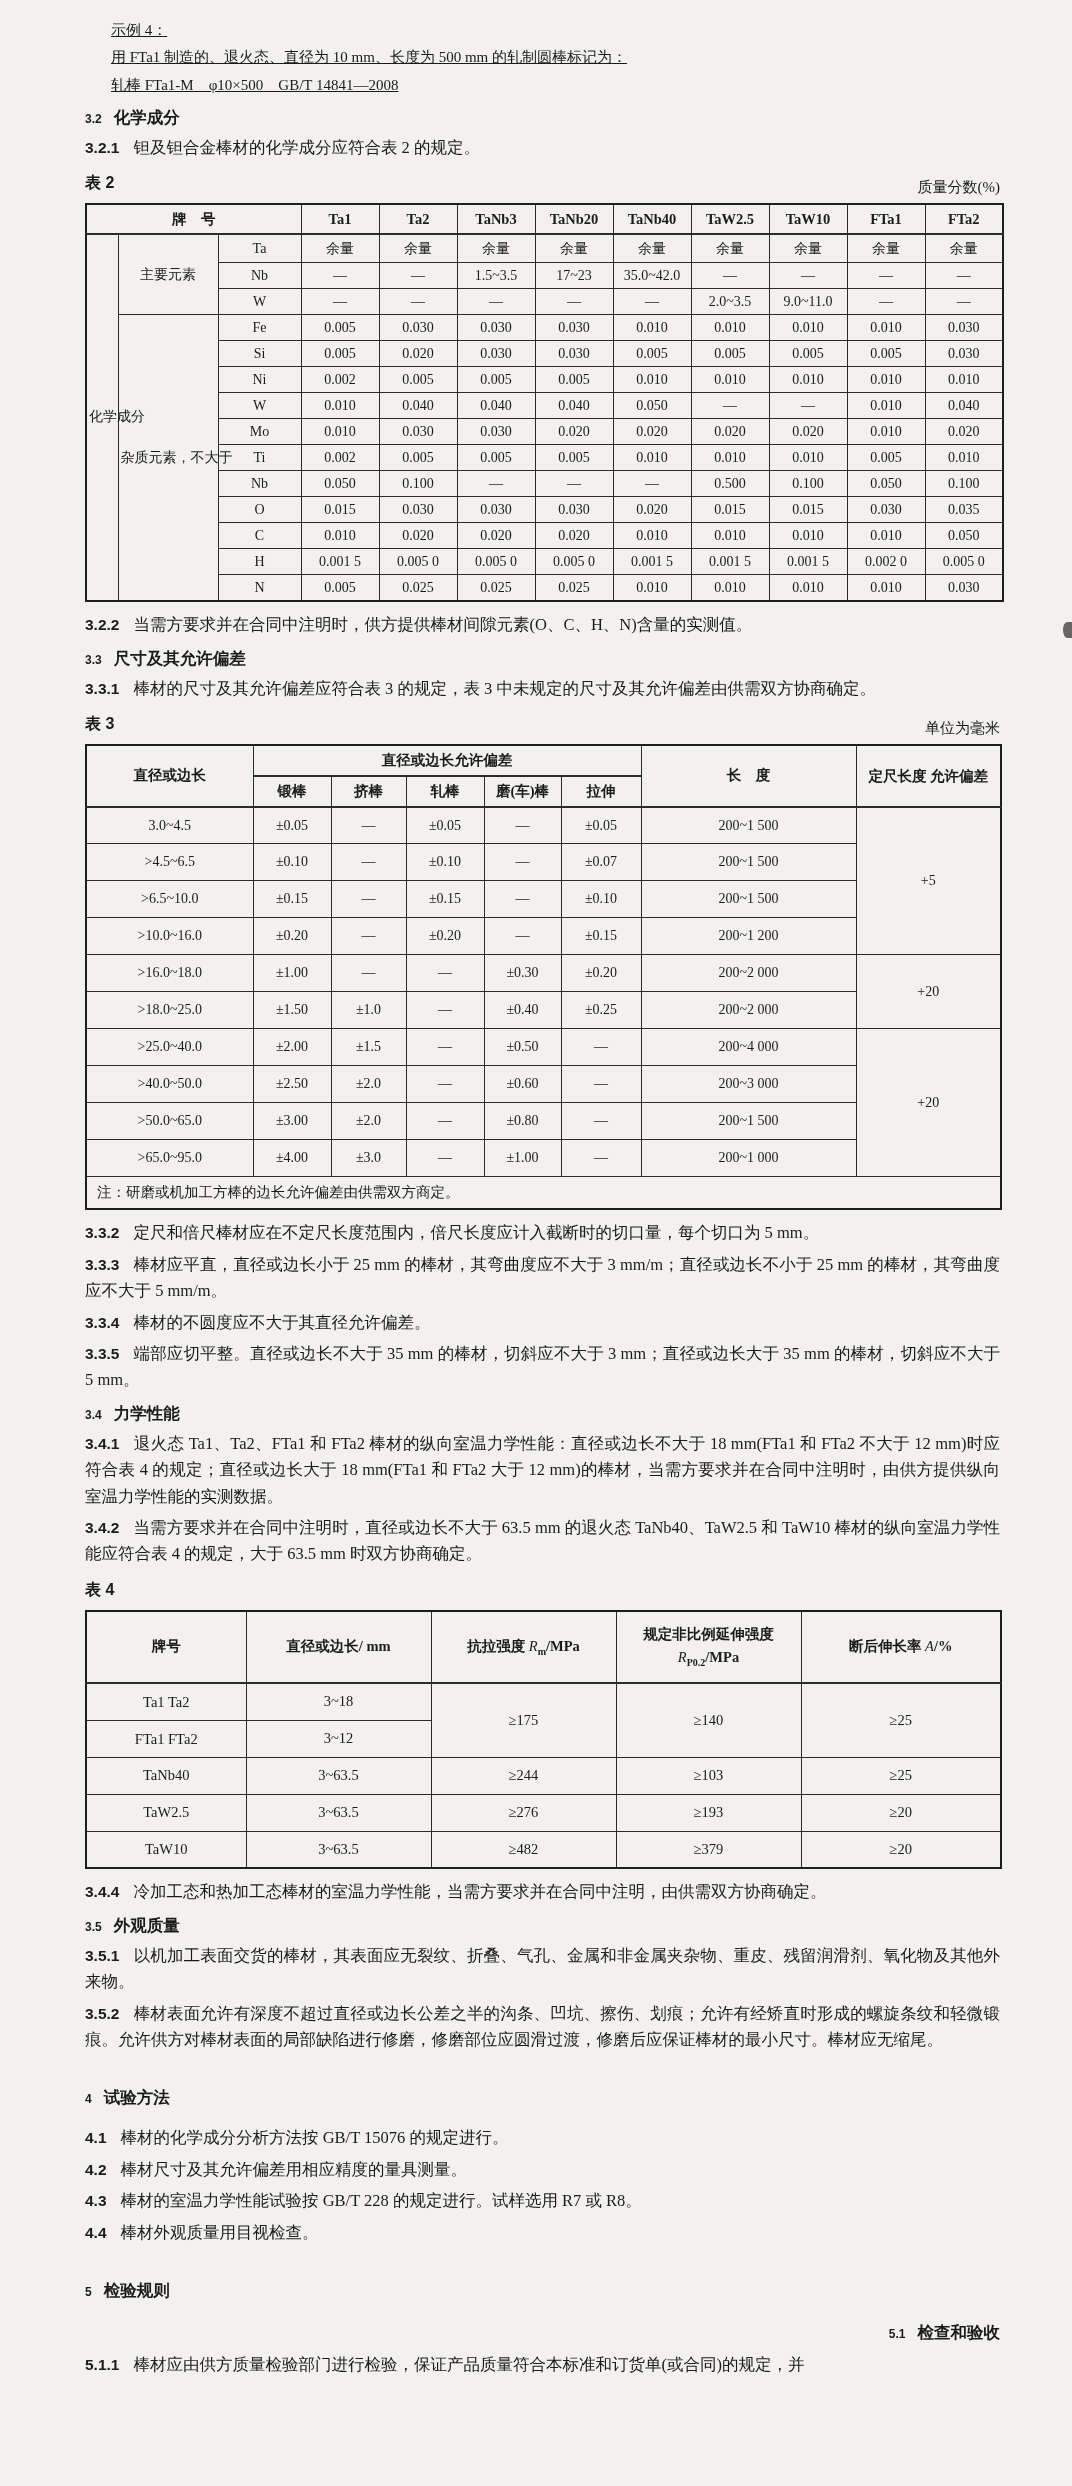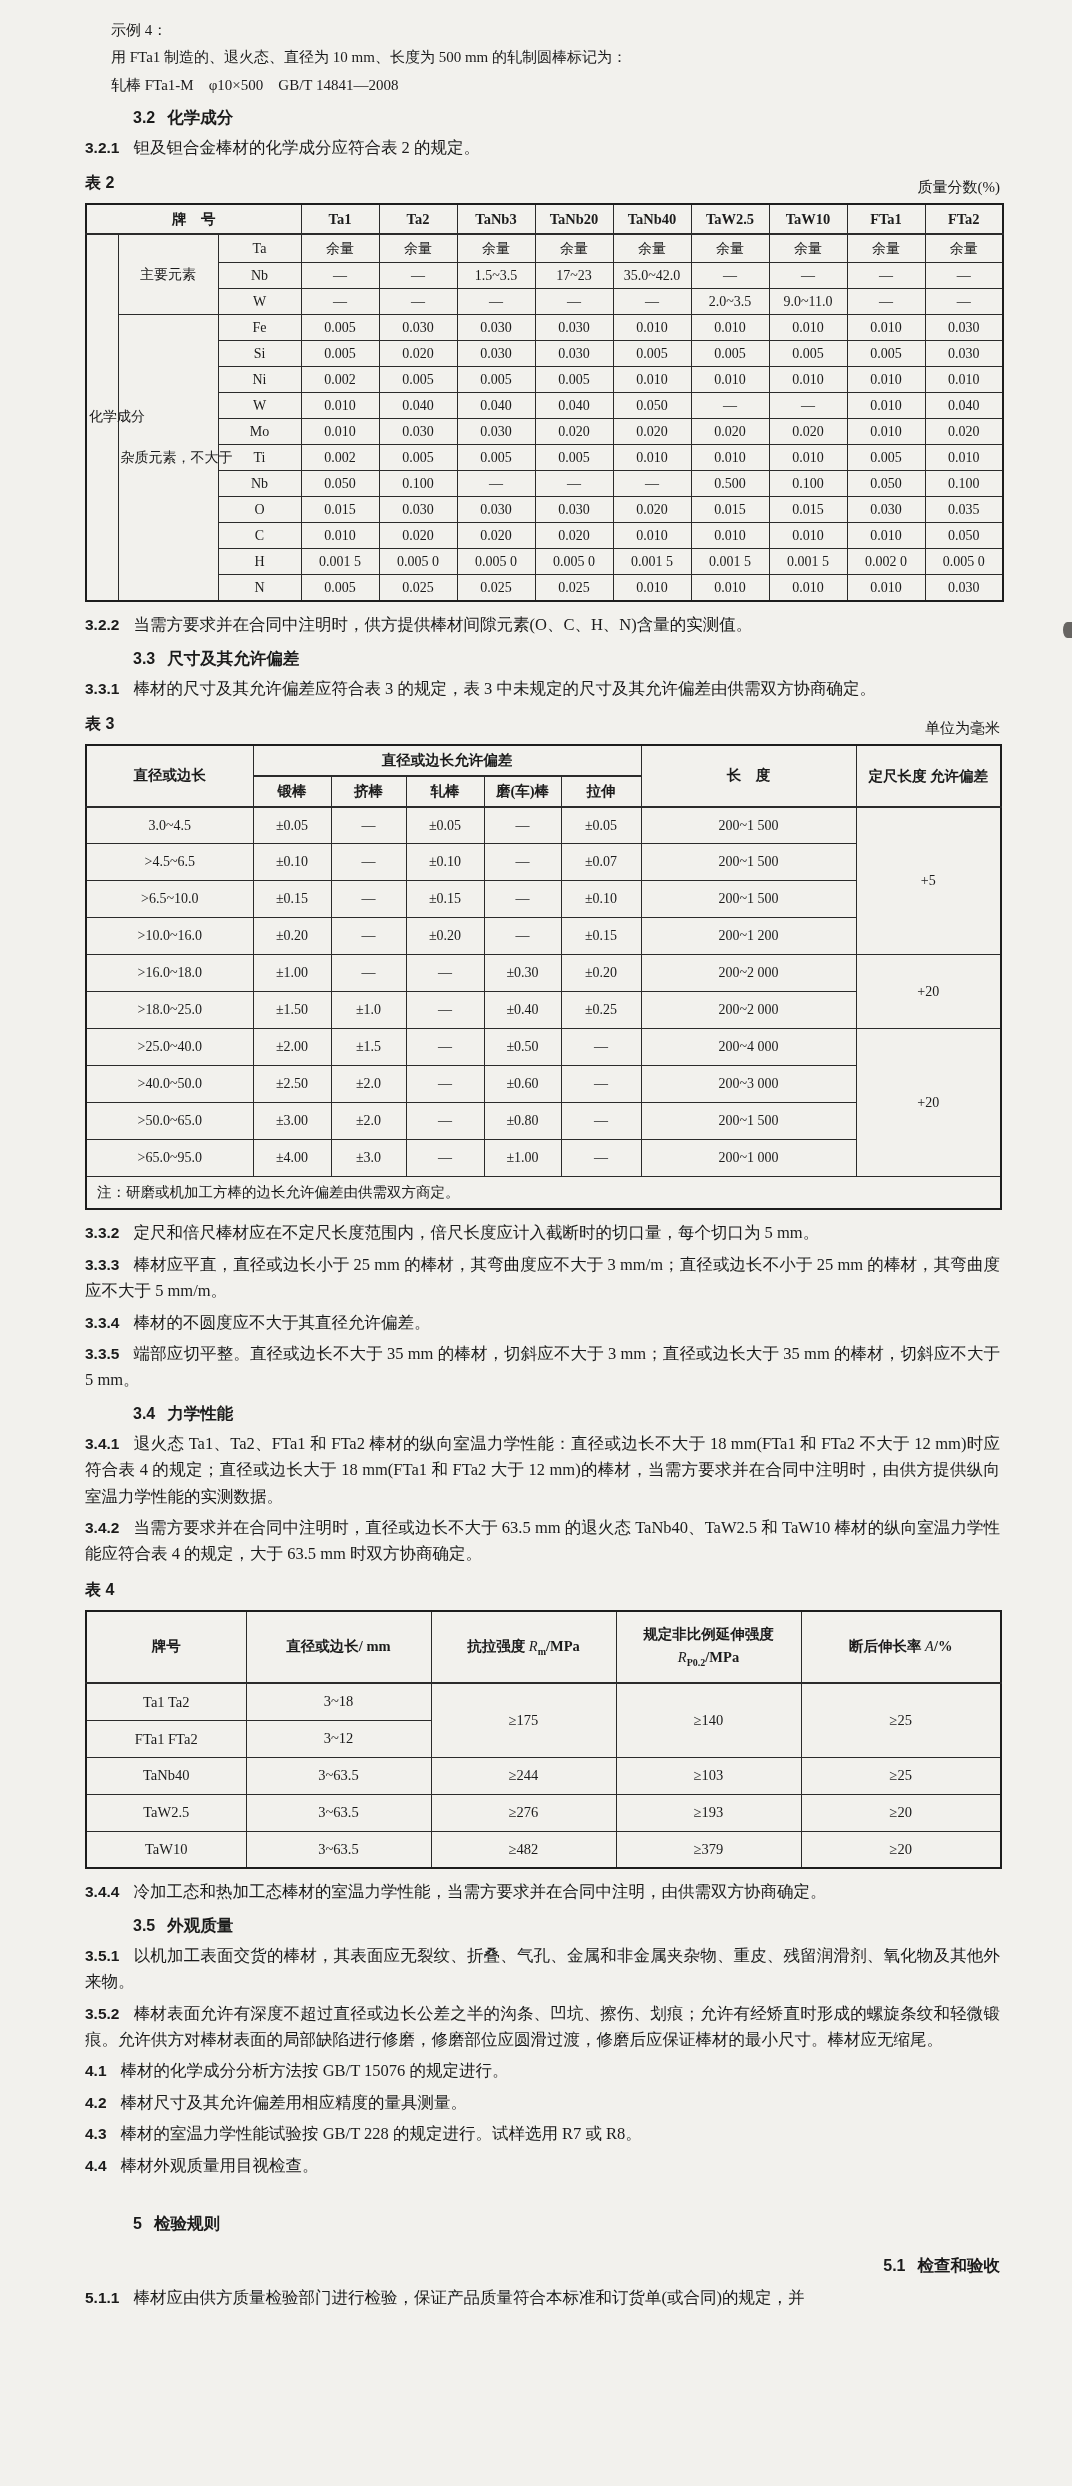--- a/index.html
+++ b/index.html
@@ -12,26 +12,26 @@
   .page {
     position:relative;
     width:1072px;
     min-height:2486px;
     background:#f2f1ed;
     padding:16px 72px 30px 85px;
     overflow:hidden;
   }
   
   .example { margin-left:26px; font-size:15px; line-height:1.75; margin-bottom:8px; }
-  .example p { margin:1px 0; }
+  .example p { margin:1px 0;text-decoration:underline; }
   .para { font-size:16.5px; line-height:1.6; margin:5px 0; text-align:justify; }
   .cno  { font-weight:700; padding-right:14px; font-family:"Liberation Sans","DejaVu Sans",sans-serif; font-size:15.5px; }
   .h    { font-size:16.5px; font-weight:700; margin:9px 0 6px;
           font-family:"Liberation Sans","DejaVu Sans",sans-serif; }
-  .h .cno { padding-right:12px; font-size:16px;margin-left:48px; }
+  .h .cno { padding-right:12px; font-size:12px; }
   .h-big { margin-top:34px; margin-bottom:16px; }
   .h-sub { margin-top:20px; margin-bottom:8px;text-align:right; }
   
   .caprow { position:relative; text-align:left; margin:12px 0 6px; height:24px; }
   .caprow .cap  { font-weight:700; font-size:16px; font-family:"Liberation Sans","DejaVu Sans",sans-serif; }
   .caprow .unit { position:absolute; right:0; bottom:0; font-size:15px; }
   
   table.t { border-collapse:collapse; width:100%; table-layout:fixed; border:2px solid #1d1d1d; margin-bottom:10px; }
   .t th, .t td { border:1px solid #2b2b2b; text-align:center; vertical-align:middle;
                  padding:5px 3px; font-size:14px; white-space:nowrap; }
@@ -481,20 +481,21 @@
         </tr>
       </tbody>
   </table>
 
   <p class="para"><span class="cno">3.4.4</span><span>冷加工态和热加工态棒材的室温力学性能，当需方要求并在合同中注明，由供需双方协商确定。</span></p>
 
   <div class="h"><span class="cno">3.5</span><span>外观质量</span></div>
   <p class="para"><span class="cno">3.5.1</span><span>以机加工表面交货的棒材，其表面应无裂纹、折叠、气孔、金属和非金属夹杂物、重皮、残留润滑剂、氧化物及其他外来物。</span></p>
   <p class="para"><span class="cno">3.5.2</span><span>棒材表面允许有深度不超过直径或边长公差之半的沟条、凹坑、擦伤、划痕；允许有经矫直时形成的螺旋条纹和轻微锻痕。允许供方对棒材表面的局部缺陷进行修磨，修磨部位应圆滑过渡，修磨后应保证棒材的最小尺寸。棒材应无缩尾。</span></p>
 
+  <div class="h h-big"><span class="cno">4</span><span>试验方法</span></div>
   <p class="para"><span class="cno">4.1</span><span>棒材的化学成分分析方法按 GB/T 15076 的规定进行。</span></p>
   <p class="para"><span class="cno">4.2</span><span>棒材尺寸及其允许偏差用相应精度的量具测量。</span></p>
   <p class="para"><span class="cno">4.3</span><span>棒材的室温力学性能试验按 GB/T 228 的规定进行。试样选用 R7 或 R8。</span></p>
   <p class="para"><span class="cno">4.4</span><span>棒材外观质量用目视检查。</span></p>
 
   <div class="h h-big"><span class="cno">5</span><span>检验规则</span></div>
   <div class="h h-sub"><span class="cno">5.1</span><span>检查和验收</span></div>
   <p class="para"><span class="cno">5.1.1</span><span>棒材应由供方质量检验部门进行检验，保证产品质量符合本标准和订货单(或合同)的规定，并</span></p>
 </div>
 

